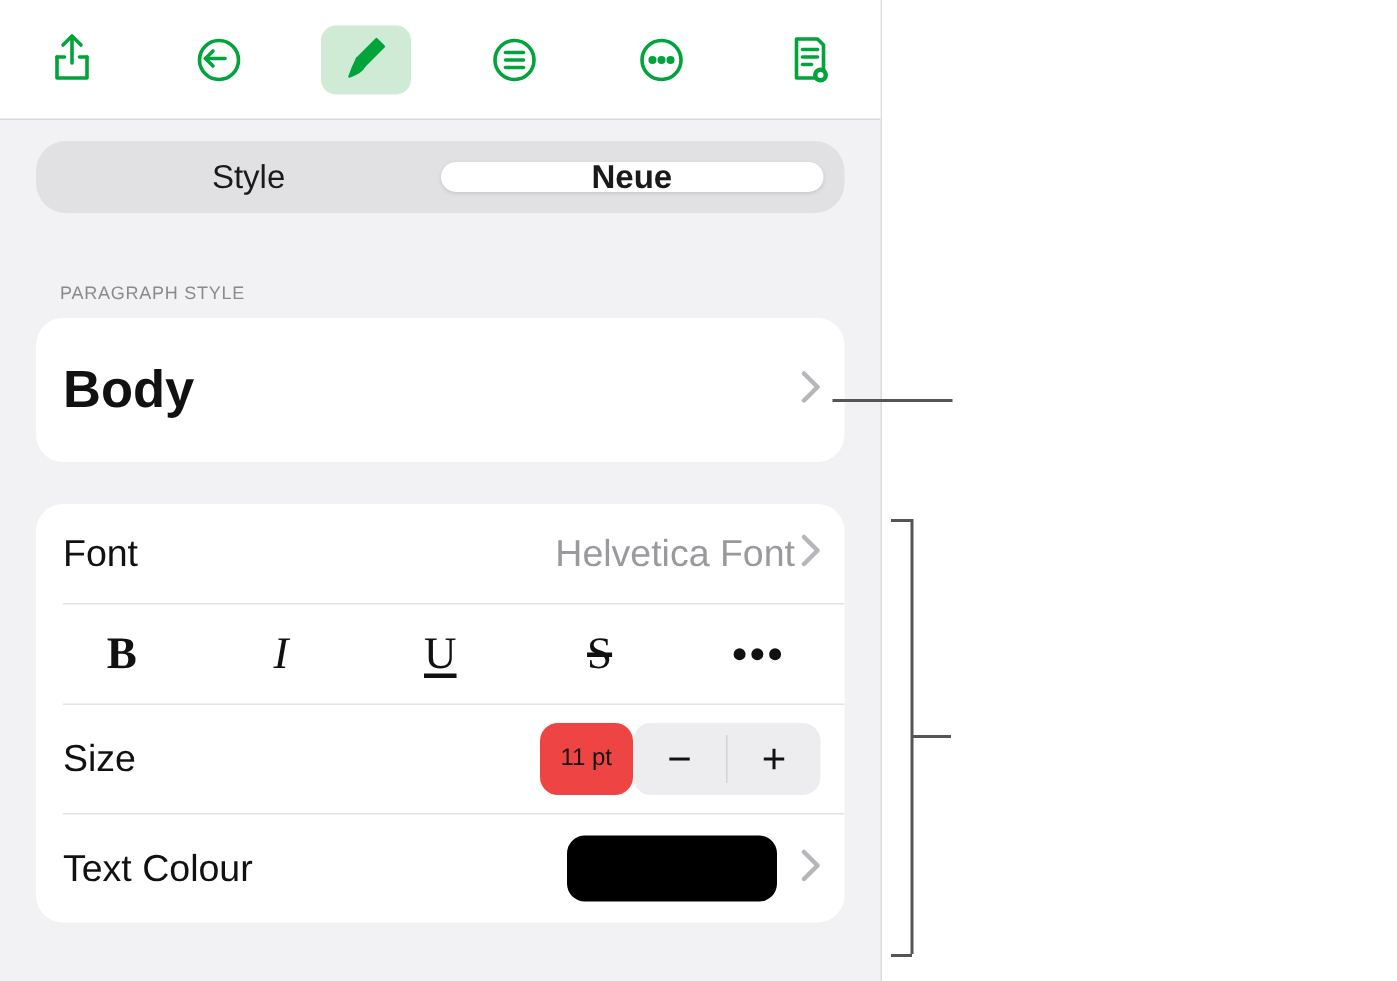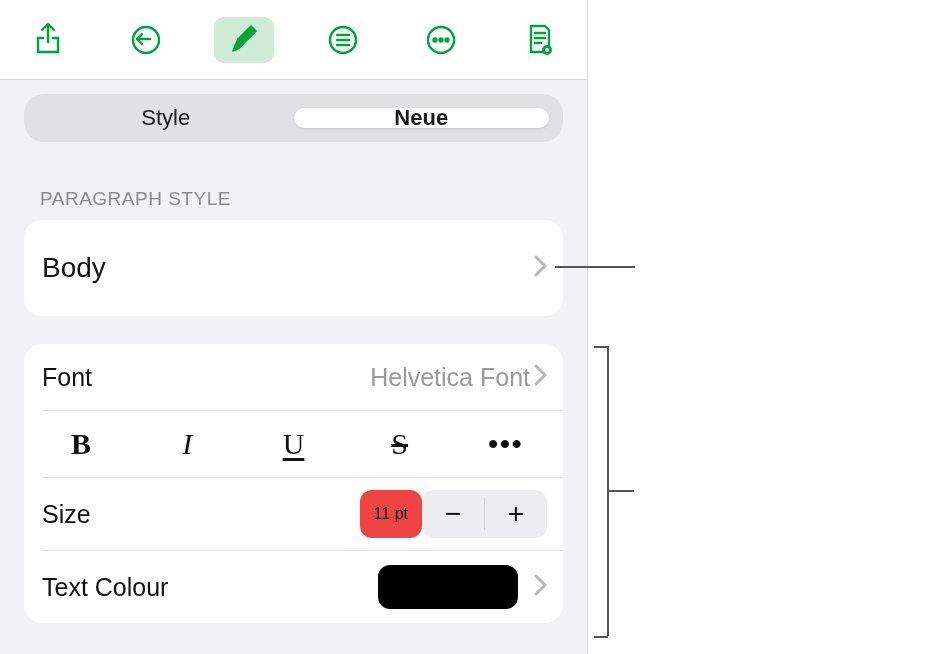--- a/index.html
+++ b/index.html
@@ -74,21 +74,21 @@
       cursor: pointer;
     }
     .segmented-item.active {
       background: #ffffff;
       font-weight: 600;
       box-shadow: 0 1px 3px rgba(0,0,0,0.12);
     }
     
     .section-header {
       padding: 46px 40px 10px 40px;
-      font-size: 19px;
+      font-size: 12px;
       letter-spacing: 0.5px;
       color: #8a8a8e;
       text-transform: uppercase;
     }
     
     .card {
       margin: 0 24px;
       background: #ffffff;
       border-radius: 18px;
       overflow: hidden;
@@ -103,22 +103,22 @@
     
     .body-row {
       height: 96px;
       display: flex;
       align-items: center;
       justify-content: space-between;
       padding: 0 16px 0 18px;
       cursor: pointer;
     }
     .body-label {
-      font-size: 28px;
-      font-weight: 400;
+      font-size: 35px;
+      font-weight: 700;
       color: #111;
     }
     .chevron {
       color: #b7b7bb;
       stroke: #b7b7bb;
     }
     .chevron svg {
       width: 13px;
       height: 22px;
     }

